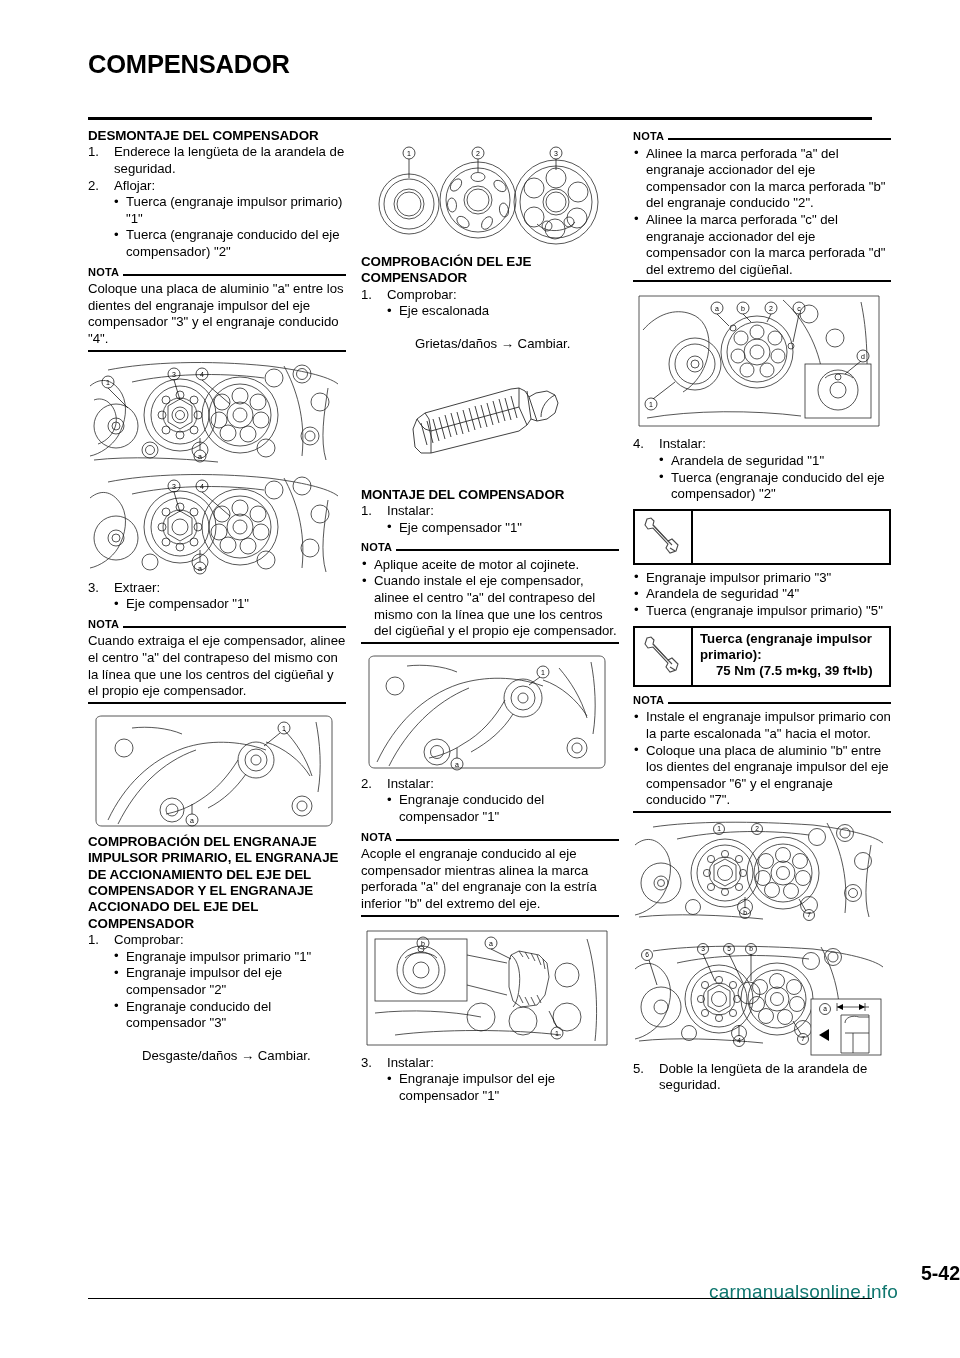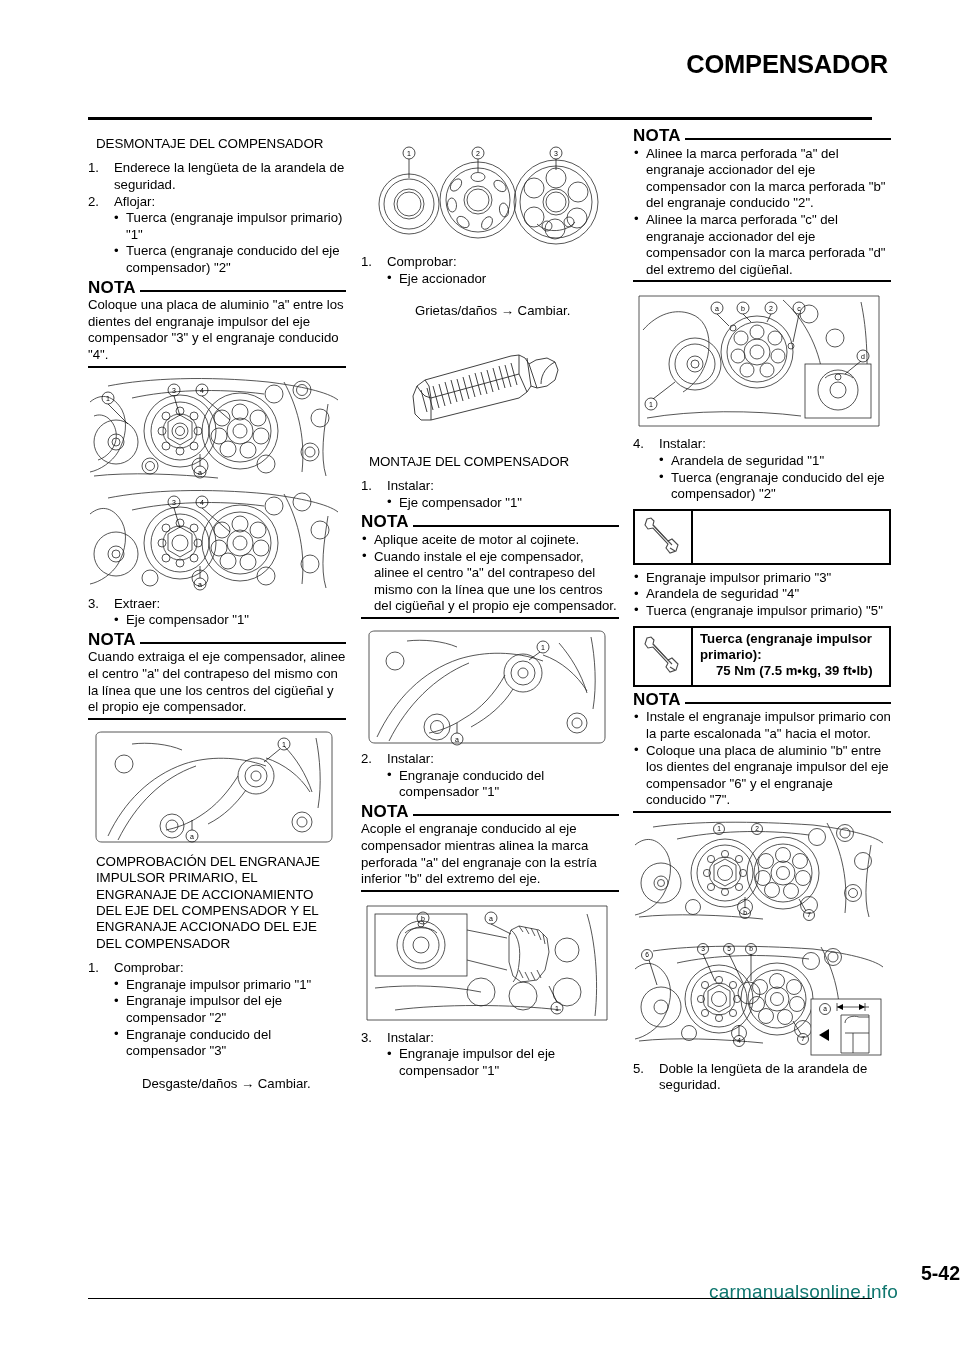--- a/index.html
+++ b/index.html
@@ -20,21 +20,21 @@
     inset: 0;
   }
 
   
   .page-header {
     position: absolute;
     top: 52px;
     left: 88px;
     right: 72px;
     height: 50px;
-    text-align: right;
+    text-align: left;
   }
   .page-header .title {
     font-size: 25.5px;
     font-weight: bold;
     letter-spacing: -0.2px;
     line-height: 1;
   }
   .header-rule {
     position: absolute;
     top: 117px;
@@ -51,23 +51,23 @@
     width: 258px;
     font-size: 13.2px;
     line-height: 16.6px;
   }
   .col-left   { left: 88px; }
   .col-mid    { left: 361px; }
   .col-right  { left: 633px; }
 
   h2.sec {
     font-size: 13.4px;
-    font-weight: normal;
+    font-weight: bold;
     line-height: 16.4px;
-    margin: 8px;
+    margin: 0;
     letter-spacing: -0.1px;
   }
   .step {
     position: relative;
     padding-left: 26px;
     margin-top: 0px;
   }
   .step .num {
     position: absolute;
     left: 0;
@@ -94,21 +94,21 @@
 
   
   .nota {
     margin-top: 3px;
     margin-bottom: 1px;
   }
   .nota-head {
     display: flex;
     align-items: center;
     gap: 4px;
-    font-size: 17px;
+    font-size: 11px;
     font-weight: bold;
     letter-spacing: 0.2px;
   }
   .nota-head .rule {
     flex: 1 1 auto;
     height: 0;
     border-top: 2.2px solid #000;
     position: relative;
     top: 3px;
   }
@@ -448,25 +448,26 @@
             <path d="M195 31 L195 42"></path>
         </g>
         <g font-family="Liberation Sans, sans-serif" font-size="7" text-anchor="middle" fill="#000">
           <text x="48" y="27.5">1</text>
           <text x="117" y="27.5">2</text>
           <text x="195" y="27.5">3</text>
         </g>
       </svg>
     </div>
 
+    <h2 class="sec">COMPROBACIÓN DEL EJE COMPENSADOR</h2>
     <div class="step">
       <span class="num">1.</span>
       <span>Comprobar:</span>
     </div>
-    <div class="bullet">Eje accionador</div>
+    <div class="bullet">Eje escalonada</div>
     <div class="plain" style="padding-left:38px">Grietas/daños → Cambiar.</div>
 
     <div class="fig" style="margin-top:26px;margin-bottom:22px">
       <svg width="252" height="86" viewBox="0 0 252 86">
         <g fill="none" stroke="#2b2b2b" stroke-width="0.9">
           <path d="M52 50 L56 40 L64 34 L150 10 L158 9 L164 12 L168 18 L175 14 L186 12 L194 16 L197 24 L194 34 L186 40 L176 42 L170 40 L166 46 L158 52 L70 74 L60 74 L54 68 Z"></path>
           <path d="M56 40 L60 46 L64 50 L70 52 L70 74"></path>
           <path d="M64 34 L68 40 L70 52"></path>
           <path d="M70 52 L158 28 L166 46"></path>
           <path d="M158 9 L158 28"></path>

